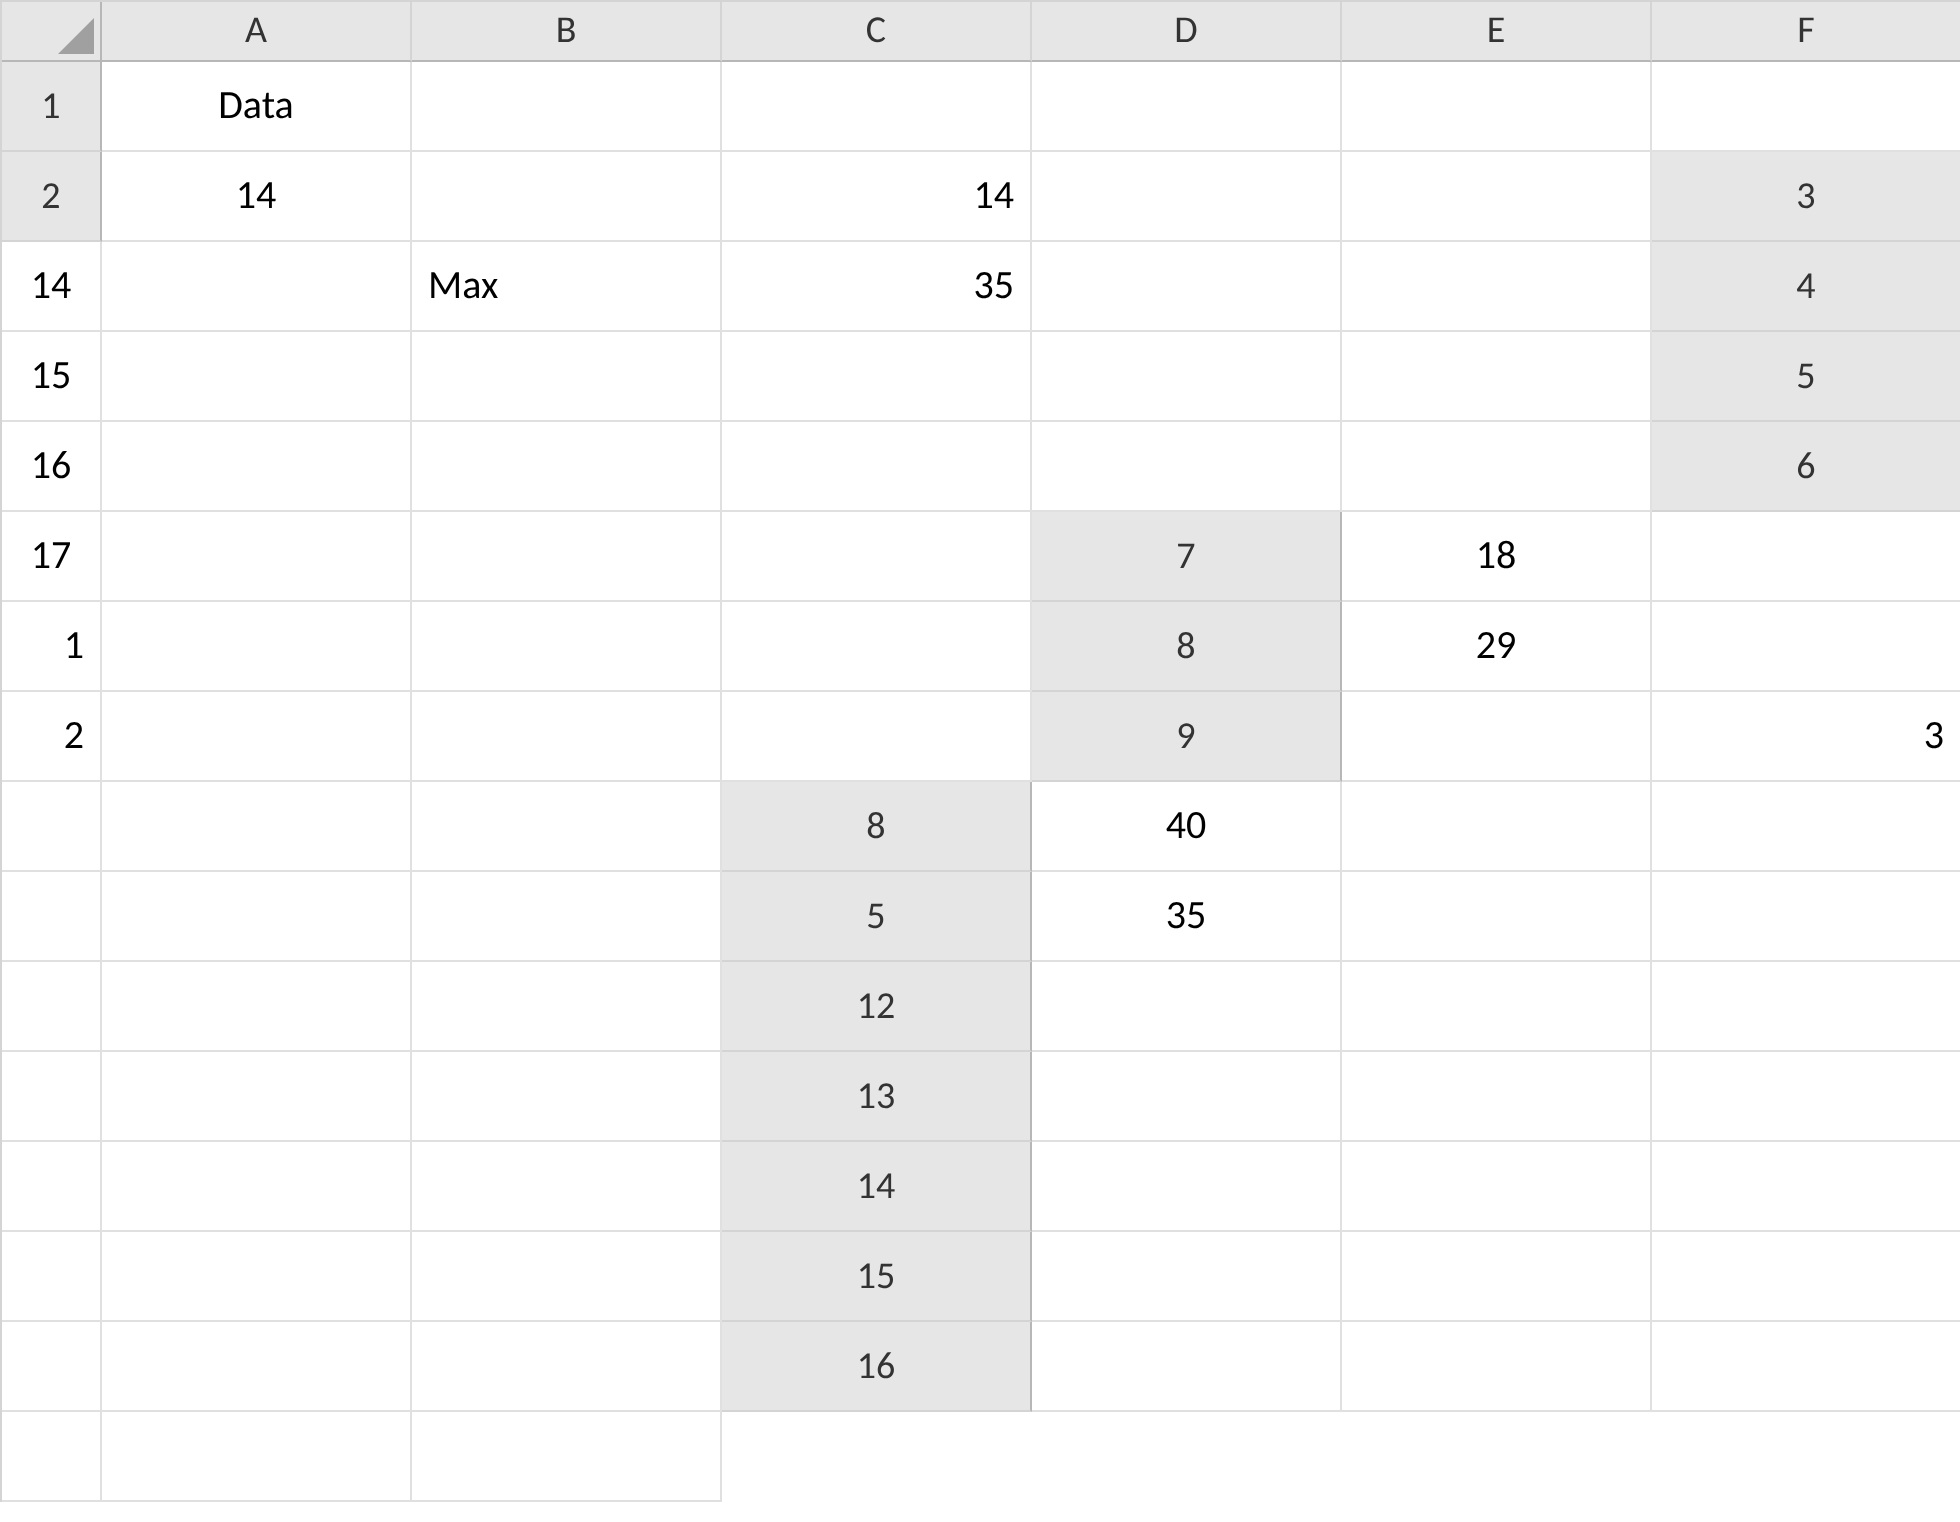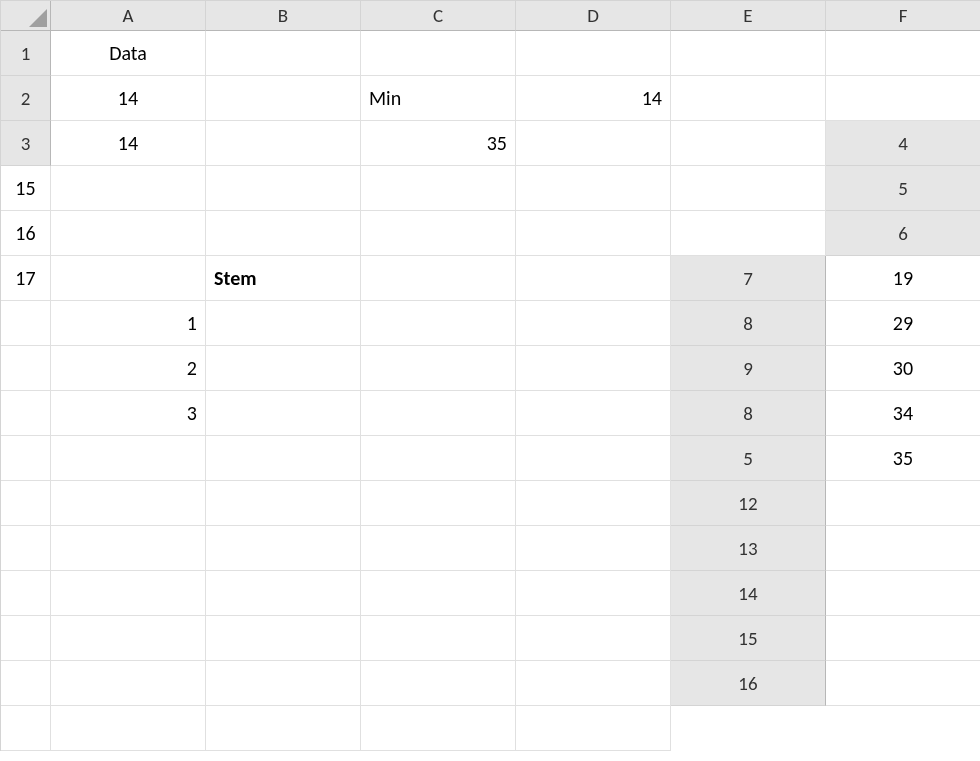--- a/index.html
+++ b/index.html
@@ -100,28 +100,28 @@
   <div class="cell center">Data</div>
   <div class="cell"></div>
   <div class="cell"></div>
   <div class="cell"></div>
   <div class="cell"></div>
   <div class="cell"></div>
 
   <div class="row-header">2</div>
   <div class="cell center">14</div>
   <div class="cell"></div>
-  <div class="cell left">Min</div>
   <div class="cell right">14</div>
   <div class="cell"></div>
   <div class="cell"></div>
 
   <div class="row-header">3</div>
   <div class="cell center">14</div>
   <div class="cell"></div>
+  <div class="cell left">Max</div>
   <div class="cell right">35</div>
   <div class="cell"></div>
   <div class="cell"></div>
 
   <div class="row-header">4</div>
   <div class="cell center">15</div>
   <div class="cell"></div>
   <div class="cell"></div>
   <div class="cell"></div>
   <div class="cell"></div>
@@ -131,50 +131,48 @@
   <div class="cell center">16</div>
   <div class="cell"></div>
   <div class="cell"></div>
   <div class="cell"></div>
   <div class="cell"></div>
   <div class="cell"></div>
 
   <div class="row-header">6</div>
   <div class="cell center">17</div>
   <div class="cell"></div>
-  <div class="cell left bold">Stem</div>
   <div class="cell"></div>
   <div class="cell"></div>
 
   <div class="row-header">7</div>
-  <div class="cell center">19</div>
+  <div class="cell center">18</div>
   <div class="cell"></div>
   <div class="cell right">1</div>
   <div class="cell"></div>
   <div class="cell"></div>
   <div class="cell"></div>
 
   <div class="row-header">8</div>
   <div class="cell center">29</div>
   <div class="cell"></div>
   <div class="cell right">2</div>
   <div class="cell"></div>
   <div class="cell"></div>
   <div class="cell"></div>
 
   <div class="row-header">9</div>
-  <div class="cell center">30</div>
   <div class="cell"></div>
   <div class="cell right">3</div>
   <div class="cell"></div>
   <div class="cell"></div>
   <div class="cell"></div>
 
   <div class="row-header">8</div>
-  <div class="cell center">34</div>
+  <div class="cell center">40</div>
   <div class="cell"></div>
   <div class="cell"></div>
   <div class="cell"></div>
   <div class="cell"></div>
   <div class="cell"></div>
 
   <div class="row-header">5</div>
   <div class="cell center">35</div>
   <div class="cell"></div>
   <div class="cell"></div>

